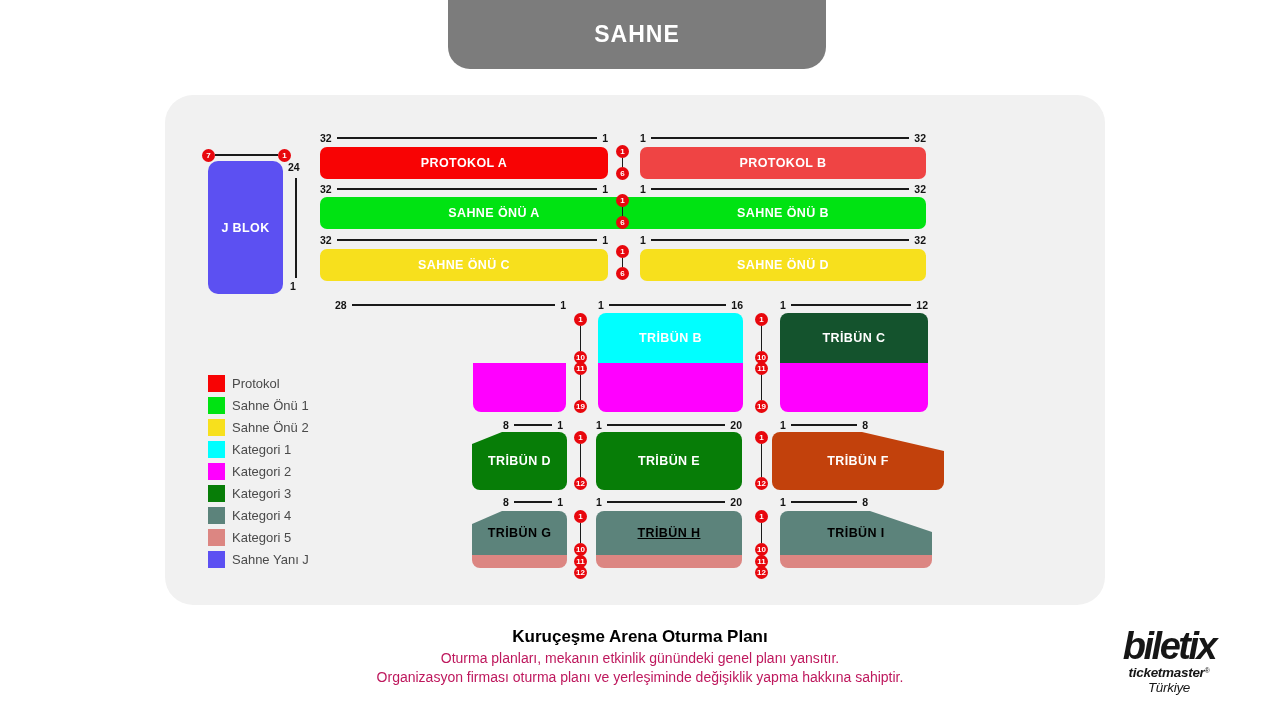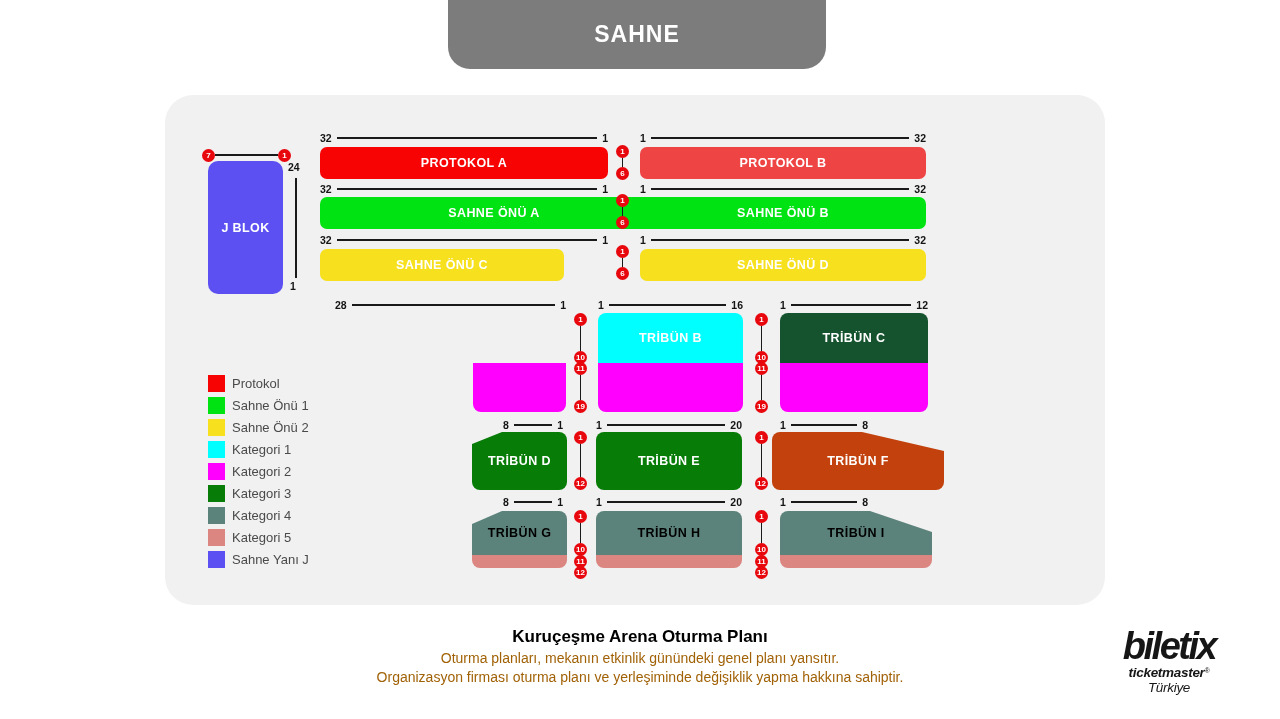--- a/index.html
+++ b/index.html
@@ -42,21 +42,21 @@
   .vln{width:1.5px;background:#1a1a1a}
   .smallnum{font-size:10.5px;font-weight:700;color:#141414}
   
   .legend{display:flex;flex-direction:column;gap:5px}
   .legend-row{display:flex;align-items:center;height:17px}
   .legend-row .sw{width:17px;height:17px;margin-right:7px}
   .legend-row .lb{font-size:13px;color:#4a4a4a}
   
   .footer{text-align:center}
   .f-title{font-size:17px;font-weight:700;color:#000}
-  .f-line{font-size:14px;color:#a16207;margin-top:3px}
+  .f-line{font-size:14px;color:#be185d;margin-top:3px}
   
   .logo{text-align:center;color:#161616}
   .logo-word{font-size:38px;line-height:34px;font-weight:700;font-style:italic;letter-spacing:-2.5px}
   .logo-tag{font-size:13.5px;font-style:italic;margin-top:2px;letter-spacing:-.3px}
   .logo-tag .tm{font-weight:700}
   .logo-tag .reg{font-size:7px;vertical-align:4px}
 </style>
 </head>
 <body>
 
@@ -127,21 +127,21 @@
   <div class="abs numline" style="left:320px;top:233px;width:288px">
     <span>32</span>
     <div class="ln"></div>
     <span>1</span>
   </div>
   <div class="abs numline" style="left:640px;top:233px;width:286px">
     <span>1</span>
     <div class="ln"></div>
     <span>32</span>
   </div>
-  <div class="abs block r7" style="left: 320px; top: 249px; width: 244px; height: 32px; background-color: rgb(247, 224, 29);">
+  <div class="abs block r7" style="left: 320px; top: 249px; width: 288px; height: 32px; background-color: rgb(247, 224, 29);">
     <span>SAHNE ÖNÜ C</span>
   </div>
   <div class="abs mcol" style="left:616px;top:245px;height:35px">
     <div class="marker" style="background-color: rgb(232, 7, 13);">1</div>
     <div class="ln"></div>
     <div class="marker" style="background-color: rgb(232, 7, 13);">6</div>
   </div>
   <div class="abs block r7" style="left: 640px; top: 249px; width: 286px; height: 32px; background-color: rgb(247, 224, 29);">
     <span>SAHNE ÖNÜ D</span>
   </div>
@@ -251,21 +251,21 @@
     <div class="botc" style="background-color: rgb(220, 134, 130);"></div>
   </div>
   <div class="abs mcol" style="left:574px;top:510px;height:69px">
     <div class="marker" style="background-color: rgb(232, 7, 13);">1</div>
     <div class="ln"></div>
     <div class="marker" style="background-color: rgb(232, 7, 13);">10</div>
     <div class="marker tight" style="background-color: rgb(232, 7, 13);">11</div>
     <div class="marker tight" style="background-color: rgb(232, 7, 13);">12</div>
   </div>
   <div class="abs two r8" style="left:596px;top:511px;width:146px;height:57px">
-    <div class="topc" style="background-color: rgb(92, 131, 123);">
+    <div class="topc" style="background-color: rgb(92, 131, 123); text-decoration: underline;">
       <span>TRİBÜN H</span>
     </div>
     <div class="botc" style="background-color: rgb(220, 134, 130);"></div>
   </div>
   <div class="abs mcol" style="left:755px;top:510px;height:69px">
     <div class="marker" style="background-color: rgb(232, 7, 13);">1</div>
     <div class="ln"></div>
     <div class="marker" style="background-color: rgb(232, 7, 13);">10</div>
     <div class="marker tight" style="background-color: rgb(232, 7, 13);">11</div>
     <div class="marker tight" style="background-color: rgb(232, 7, 13);">12</div>

